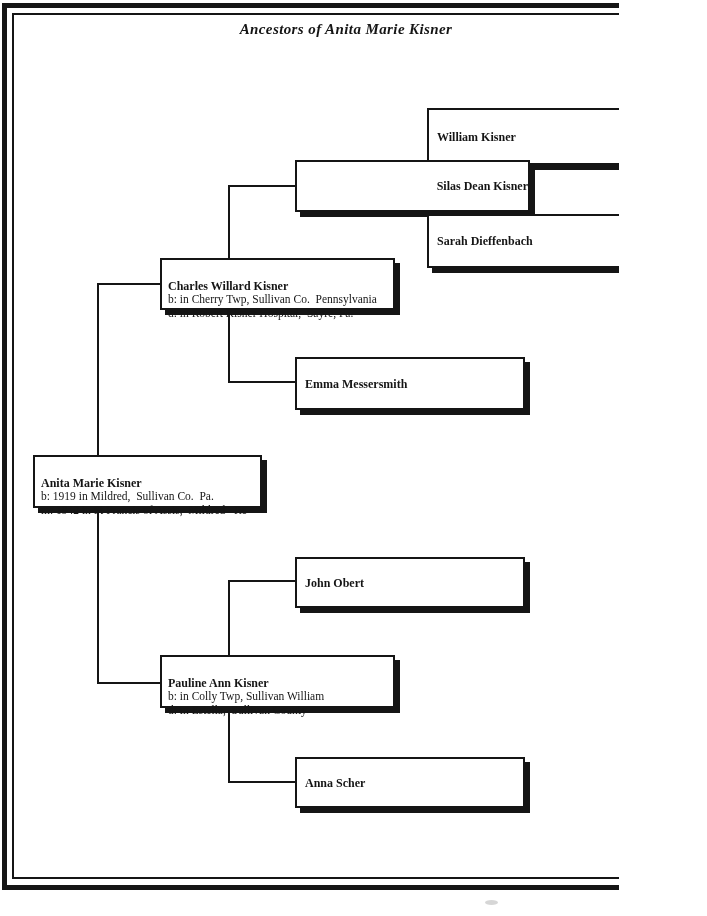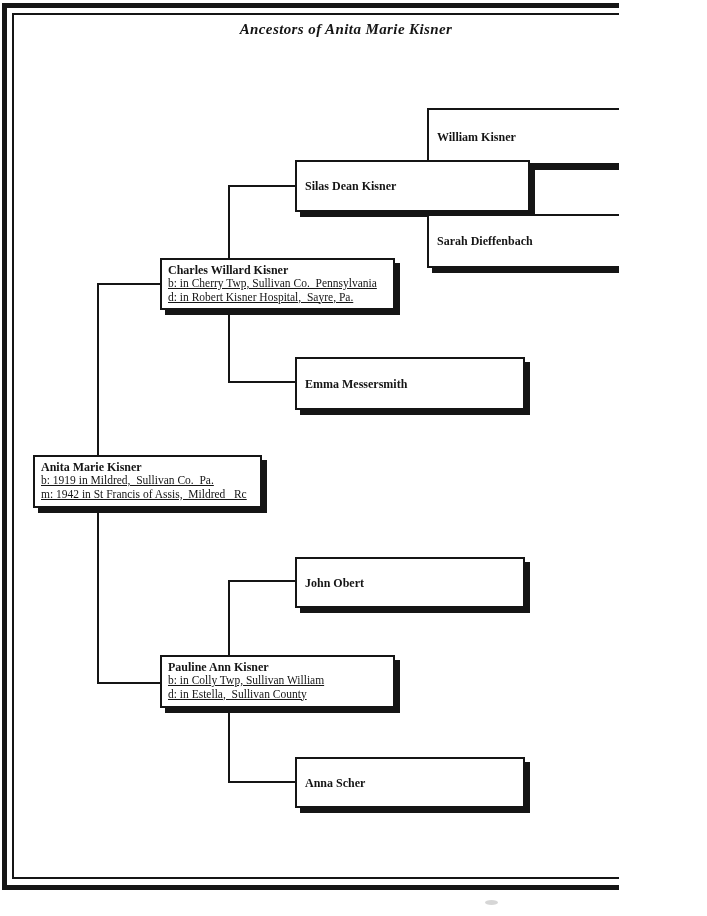--- a/index.html
+++ b/index.html
@@ -33,27 +33,27 @@
     position:absolute;
     background:#ffffff;
     border:2px solid #151515;
     box-shadow:5px 5px 0 #151515;
     box-sizing:border-box;
   }
   .person .name {
     font-weight:bold; font-size:12px; line-height:14px; white-space:pre;
   }
   .single { display:flex; align-items:center; padding-left:8px; }
-  .multi  { padding:3px 0 0 6px; }
-  .detail { font-size:11.5px; line-height:13.5px; white-space:pre;text-decoration:underline; }
+  .multi  { padding:19px 0 0 6px; }
+  .detail { font-size:11.5px; line-height:13.5px; white-space:pre; }
   .line { position:absolute; background:#151515; }
 
   
   #box-william { left:427px; top:108px; width:230px; height:57px; }
-  #box-silas   { left:295px; top:160px; width:235px; height:52px; }
+  #box-silas   { left:295px; top:160px; width:235px; height:52px;justify-content:flex-end; }
   #box-sarah   { left:427px; top:214px; width:230px; height:54px; }
   #box-charles { left:160px; top:258px; width:235px; height:52px; }
   #box-emma    { left:295px; top:357px; width:230px; height:53px; }
   #box-anita   { left:33px;  top:455px; width:229px; height:53px; }
   #box-john    { left:295px; top:557px; width:230px; height:51px; }
   #box-pauline { left:160px; top:655px; width:235px; height:53px; }
   #box-anna    { left:295px; top:757px; width:230px; height:51px; }
 
   
   #ln-anita-charles-v  { left:97px;  top:283px; width:2px;  height:173px; }

